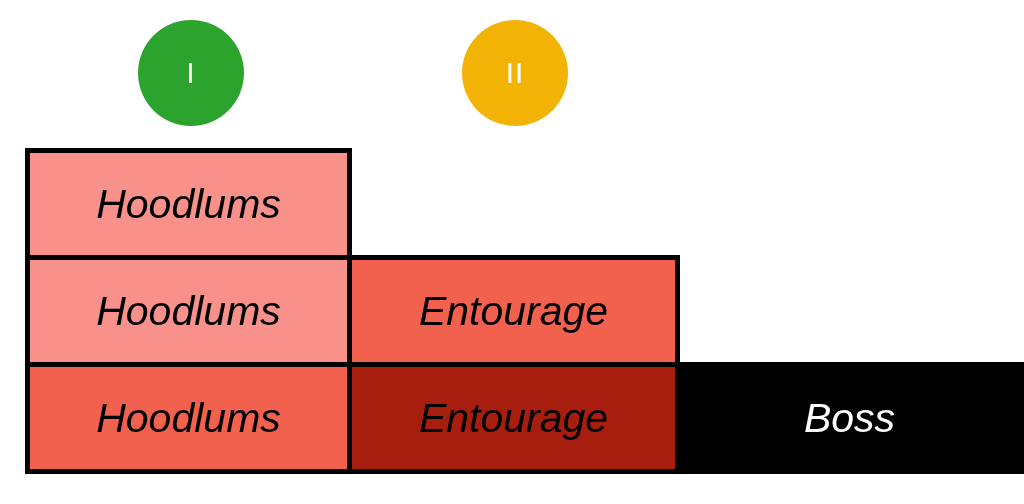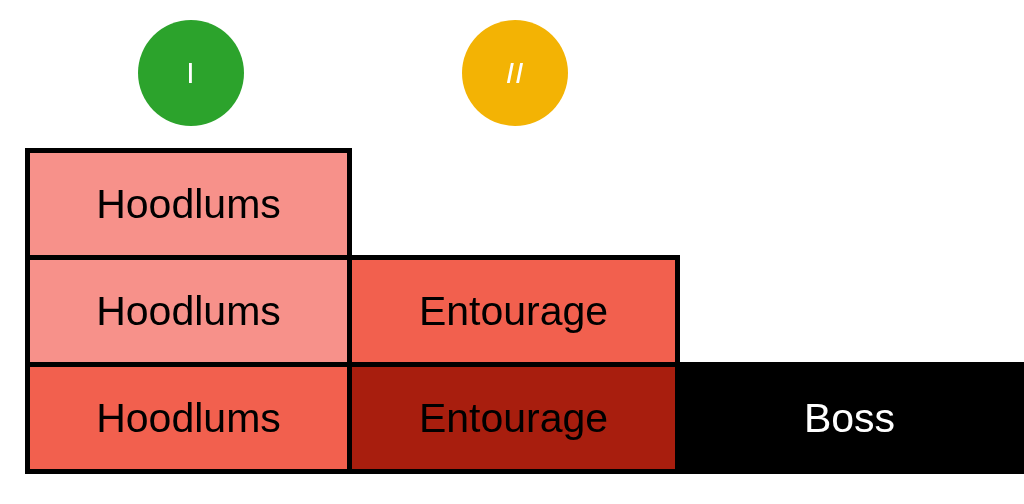--- a/index.html
+++ b/index.html
@@ -22,31 +22,32 @@
     height: 106px;
     border-radius: 50%;
     display: flex;
     align-items: center;
     justify-content: center;
     color: #ffffff;
     font-size: 30px;
     letter-spacing: 1px;
   }
   .circle-1 { left: 138px; }
-  .circle-2 { left: 462px; font-style: italic; }
+  .circle-2 { left: 462px; }
   .circle-3 { left: 786px; }
   .cell {
     position: absolute;
     box-sizing: border-box;
     border: 5px solid #000000;
     display: flex;
     align-items: center;
     justify-content: center;
     font-size: 41px;
     color: #000000;
+    font-style: italic;
   }
   
   .r1c1 { left: 25px;  top: 148px; width: 327px; height: 112px; }
   
   .r2c1 { left: 25px;  top: 255px; width: 327px; height: 112px; }
   .r2c2 { left: 347px; top: 255px; width: 333px; height: 112px; }
   
   .r3c1 { left: 25px;  top: 362px; width: 327px; height: 112px; }
   .r3c2 { left: 347px; top: 362px; width: 333px; height: 112px; }
   .r3c3 { left: 675px; top: 362px; width: 349px; height: 112px; }

